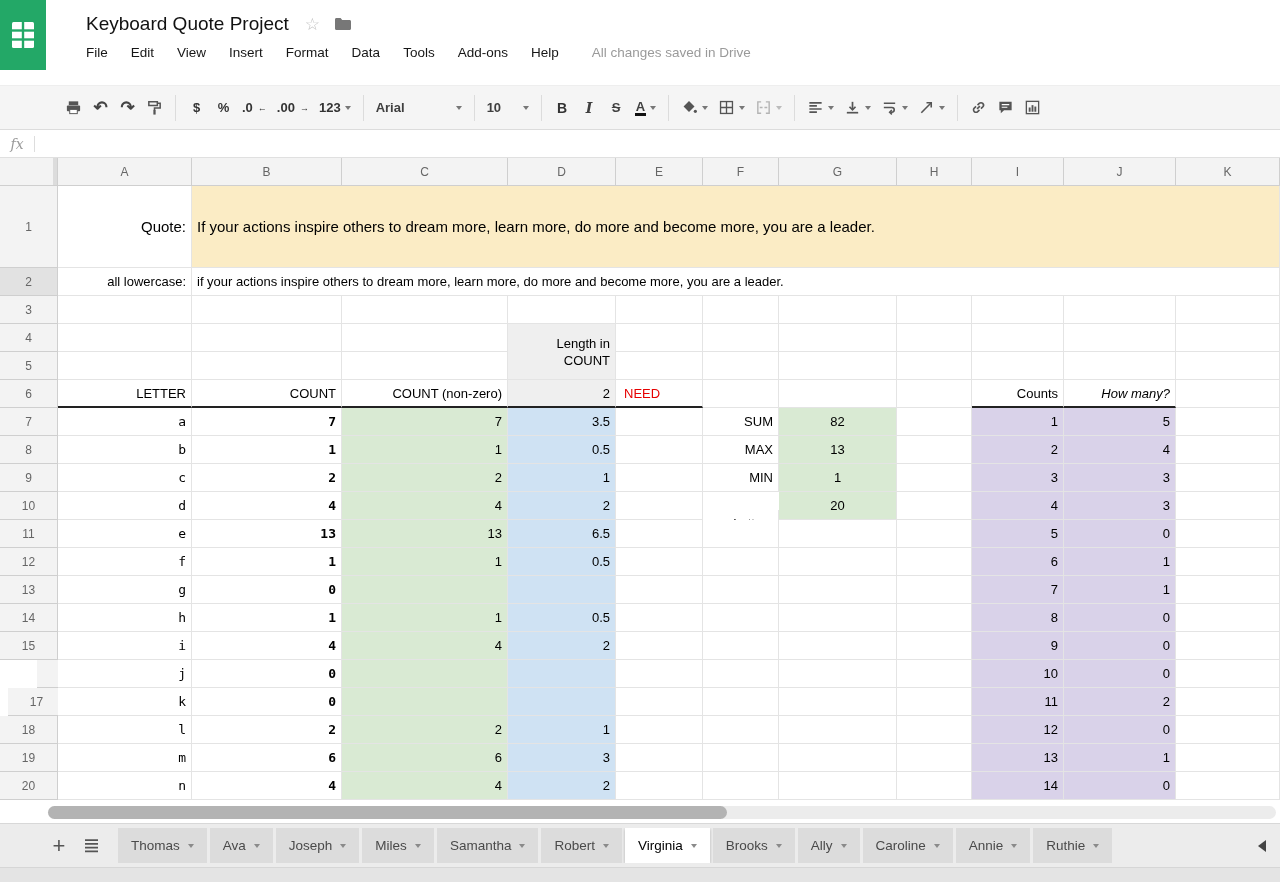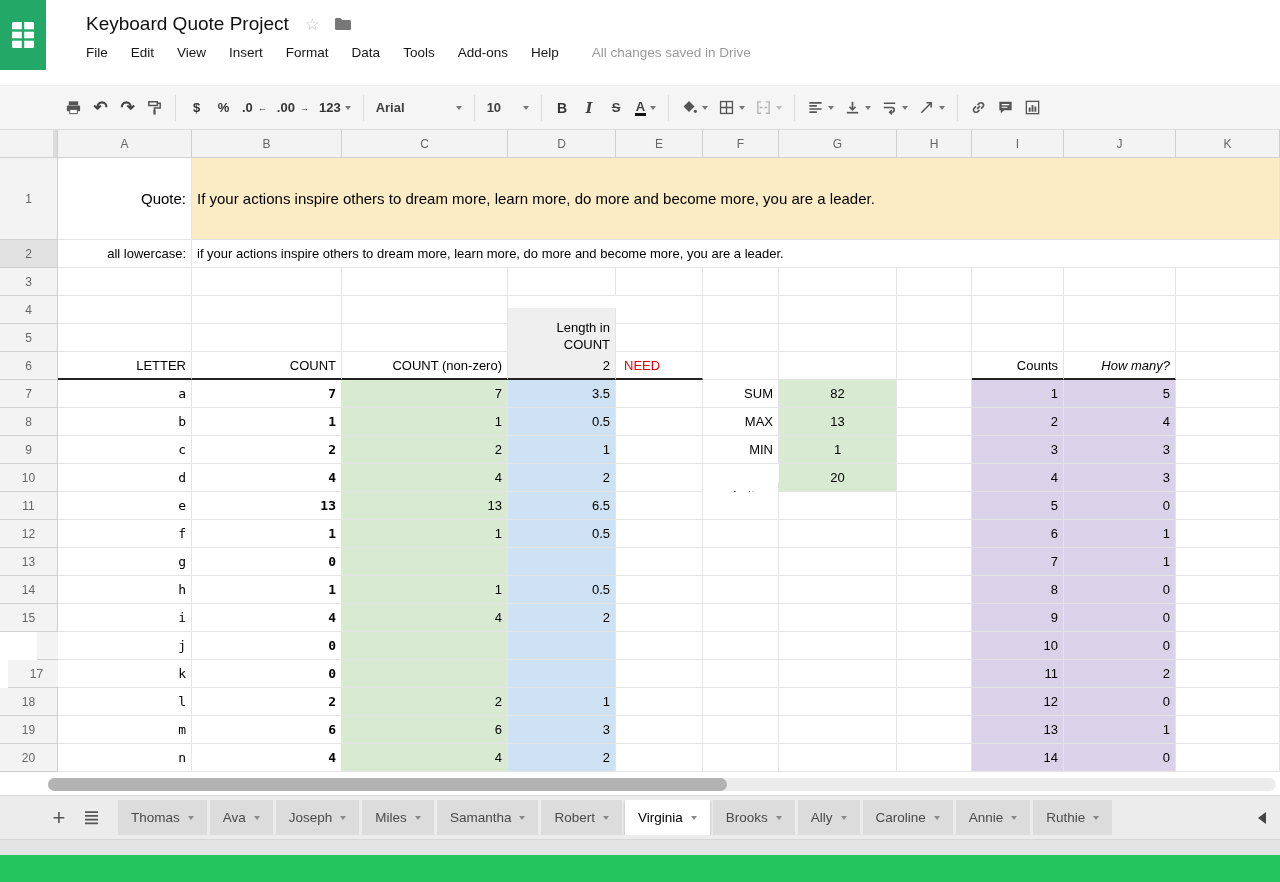--- a/index.html
+++ b/index.html
@@ -246,20 +246,25 @@
     <span class="tbtn">
       <svg viewBox="0 0 18 18" width="17" height="17">
           <rect x="2.5" y="2.5" width="13" height="13" fill="none" stroke="#555" stroke-width="1.4"></rect>
           <rect x="5" y="9" width="2" height="4.5" fill="#555"></rect>
           <rect x="8" y="6.5" width="2" height="7" fill="#555"></rect>
           <rect x="11" y="8" width="2" height="5.5" fill="#555"></rect>
         </svg>
     </span>
   </div>
 
+  <div class="fxbar">
+    <span class="fx">fx</span>
+    <span class="fxdiv"></span>
+    <div class="fxinput"></div>
+  </div>
 
   <div class="sheet" id="sheet">
       <div class="corner" style="left: 0px; top: 0px; width: 58px; height: 28px;"></div>
       <div class="chead" style="left: 58px; top: 0px; width: 134px; height: 28px;">A</div>
       <div class="chead" style="left: 192px; top: 0px; width: 150px; height: 28px;">B</div>
       <div class="chead" style="left: 342px; top: 0px; width: 166px; height: 28px;">C</div>
       <div class="chead" style="left: 508px; top: 0px; width: 108px; height: 28px;">D</div>
       <div class="chead" style="left: 616px; top: 0px; width: 87px; height: 28px;">E</div>
       <div class="chead" style="left: 703px; top: 0px; width: 76px; height: 28px;">F</div>
       <div class="chead" style="left: 779px; top: 0px; width: 118px; height: 28px;">G</div>
@@ -284,21 +289,21 @@
       <div class="rhead" style="left: 0px; top: 474px; width: 58px; height: 28px;">15</div>
       <div class="rhead" style="left: 0px; top: 502px; width: 58px; height: 28px; margin-left: 37px;">16</div>
       <div class="rhead" style="left: 8px; top: 530px; width: 58px; height: 28px;">17</div>
       <div class="rhead" style="left: 0px; top: 558px; width: 58px; height: 28px;">18</div>
       <div class="rhead" style="left: 0px; top: 586px; width: 58px; height: 28px;">19</div>
       <div class="rhead" style="left: 0px; top: 614px; width: 58px; height: 28px;">20</div>
       <div class="cell ar q" style="left: 58px; top: 28px; width: 134px; height: 82px;">Quote:</div>
       <div class="cell al q yellow" style="left: 192px; top: 28px; width: 1088px; height: 82px;">If your actions inspire others to dream more, learn more, do more and become more, you are a leader.</div>
       <div class="cell ar" style="left: 58px; top: 110px; width: 134px; height: 28px;">all lowercase:</div>
       <div class="cell al" style="left: 192px; top: 110px; width: 1088px; height: 28px;">if your actions inspire others to dream more, learn more, do more and become more, you are a leader.</div>
-      <div class="cell lenhdr gray" style="left: 508px; top: 166px; width: 108px; height: 56px; margin-top: 12px;">
+      <div class="cell lenhdr gray" style="left: 508px; top: 166px; width: 108px; height: 56px;">
         <span>Length in</span>
         <span>COUNT</span>
       </div>
       <div class="cell ar" style="left: 58px; top: 138px; width: 134px; height: 28px;"></div>
       <div class="cell ar" style="left: 192px; top: 138px; width: 150px; height: 28px;"></div>
       <div class="cell ar" style="left: 342px; top: 138px; width: 166px; height: 28px;"></div>
       <div class="cell ar" style="left: 508px; top: 138px; width: 108px; height: 28px;"></div>
       <div class="cell ar" style="left: 616px; top: 138px; width: 87px; height: 28px;"></div>
       <div class="cell ar" style="left: 703px; top: 138px; width: 76px; height: 28px;"></div>
       <div class="cell ar" style="left: 779px; top: 138px; width: 118px; height: 28px;"></div>

